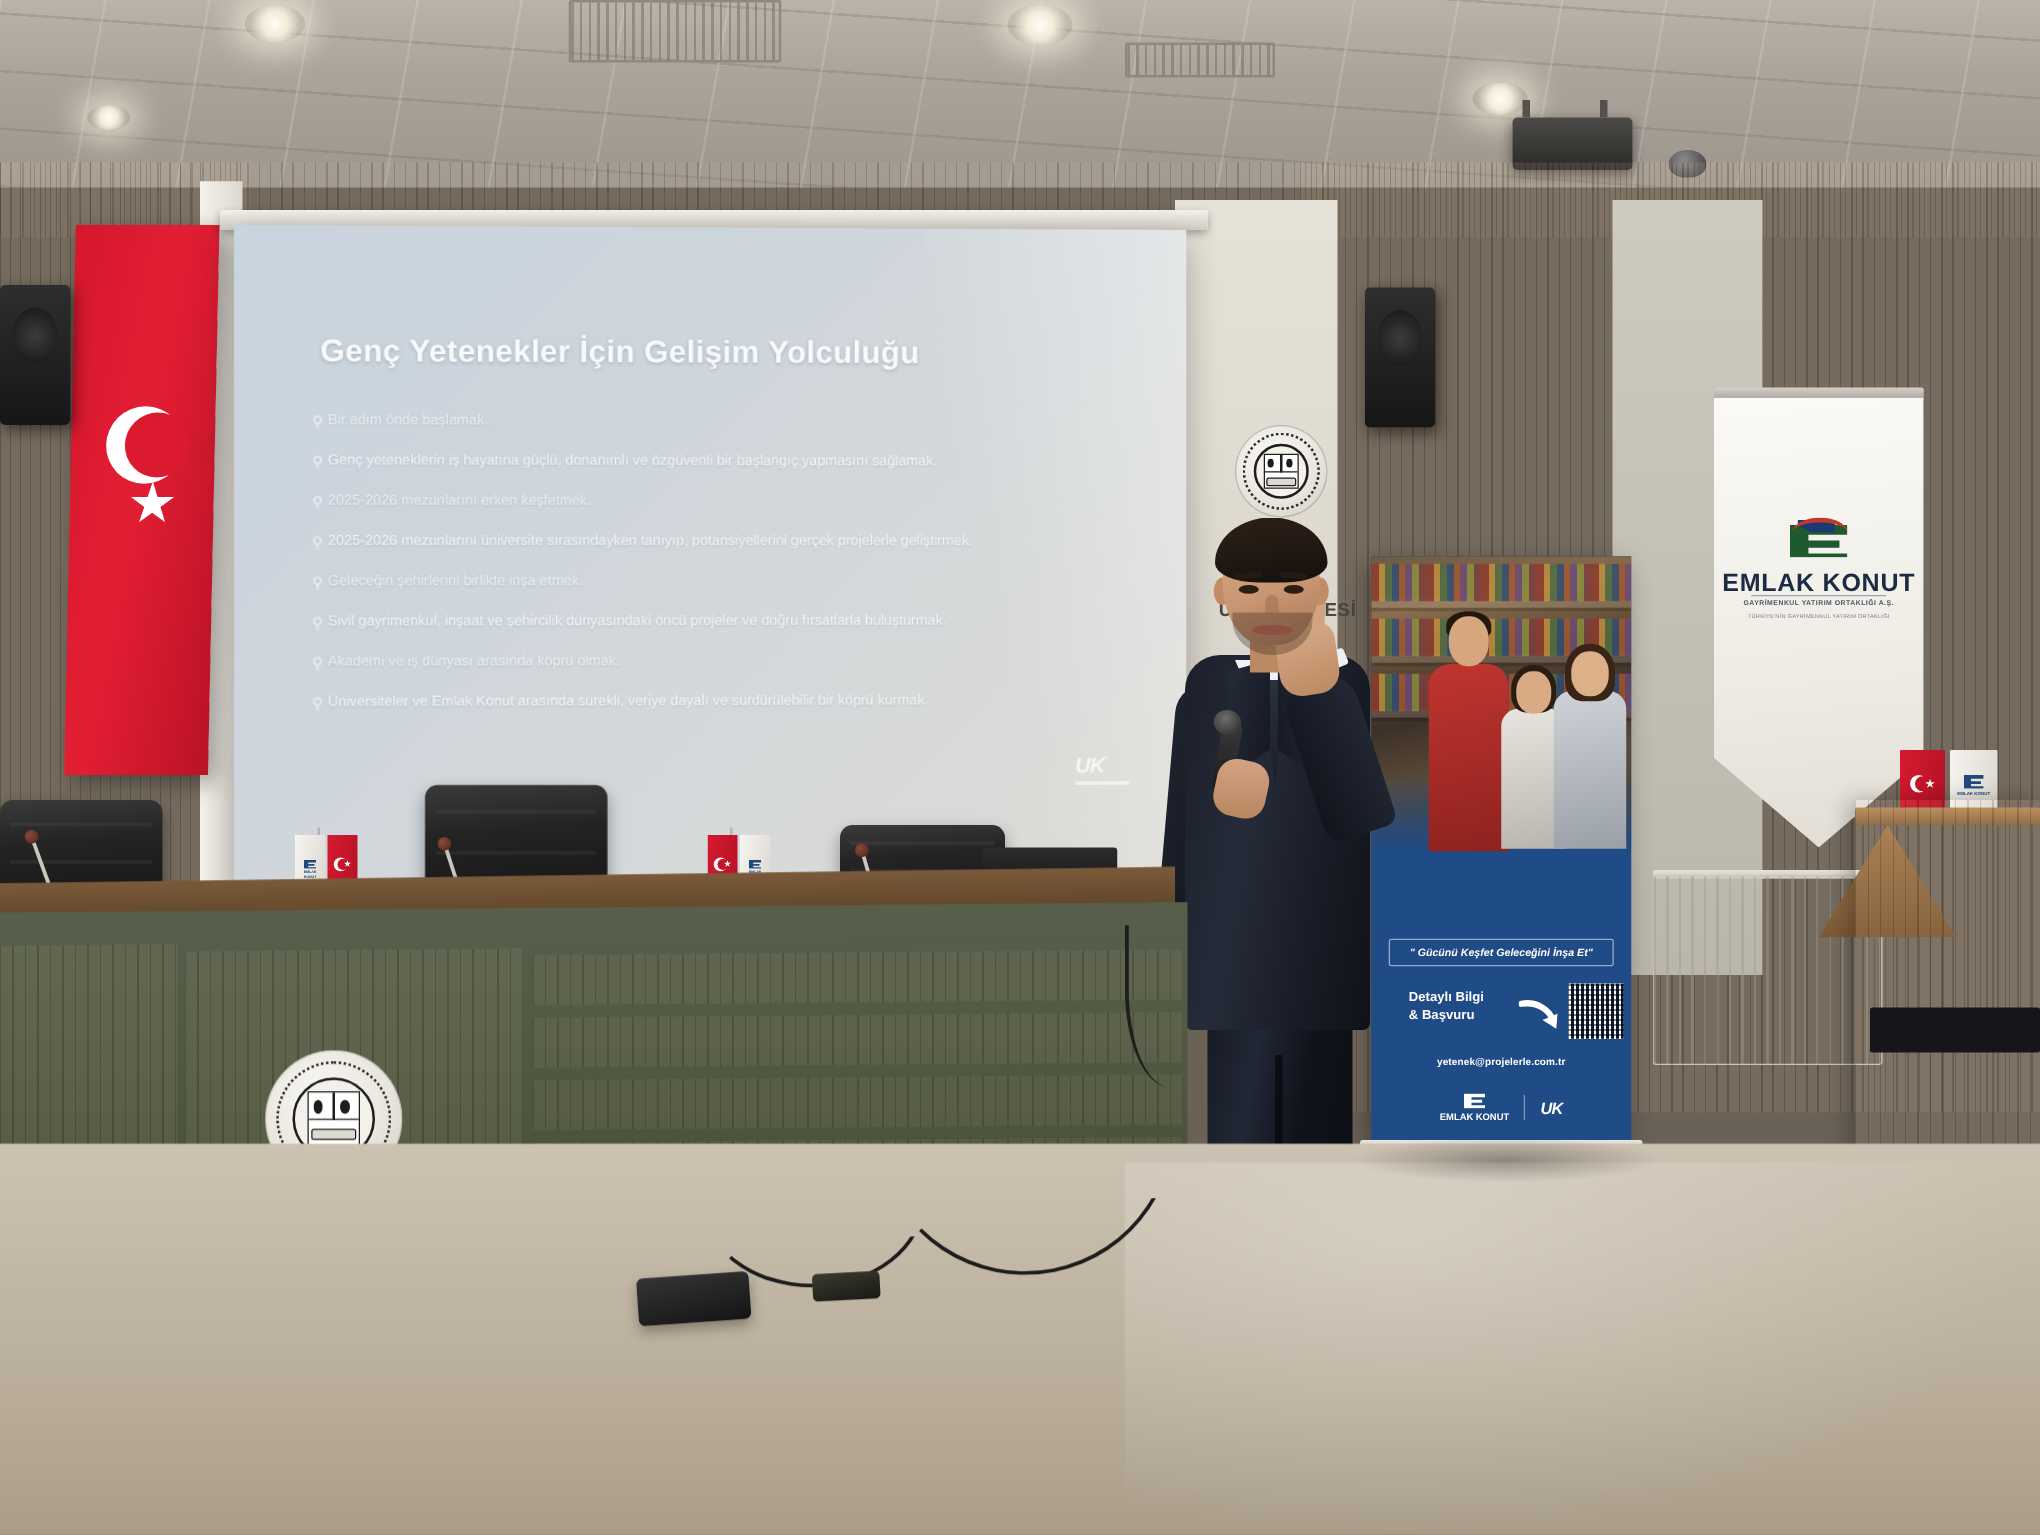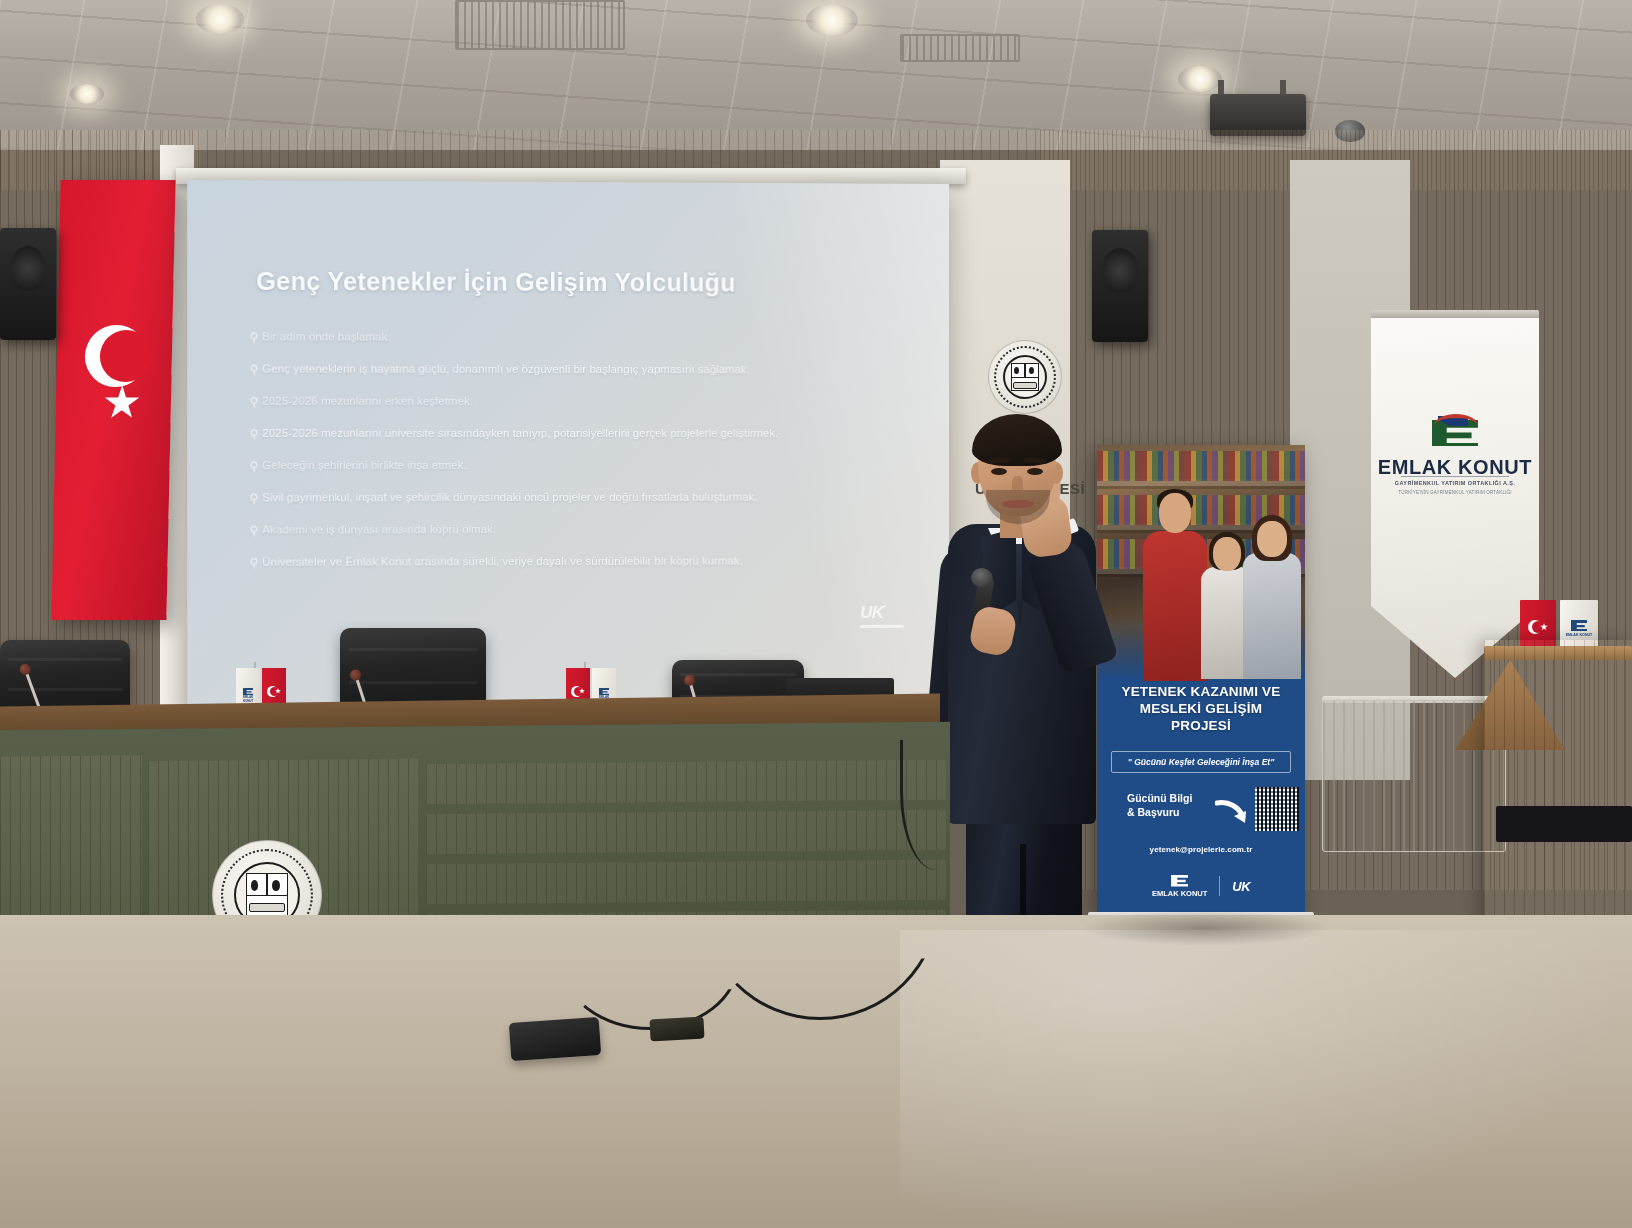--- a/index.html
+++ b/index.html
@@ -777,32 +777,27 @@
         <div class="pw-hair"></div>
         <div class="pw-head"></div>
       </div>
       <div class="person-w2">
         <div class="pw2-body"></div>
         <div class="pw2-hair"></div>
         <div class="pw2-head"></div>
       </div>
     </div>
 
-    <div class="rollup-title">
-      <div>YETENEK  KAZANIMI VE</div>
-      <div>MESLEKİ GELİŞİM</div>
-      <div>PROJESİ</div>
-    </div>
 
     <div class="rollup-slogan-box">
       <span class="rollup-slogan">" Gücünü Keşfet Geleceğini İnşa Et"</span>
     </div>
 
     <div class="rollup-cta">
-      <div>Gücünü Bilgi</div>
+      <div>Detaylı Bilgi</div>
       <div>&amp; Başvuru</div>
     </div>
 
     <svg class="rollup-arrow" viewBox="0 0 34 30">
       <path d="M2 6 C 14 4, 24 10, 28 20" stroke="#ffffff" stroke-width="5" fill="none" stroke-linecap="round"></path>
       <path d="M30 26 L 19 19 L 31 14 Z" fill="#ffffff"></path>
     </svg>
 
     <div class="qr"></div>
 

